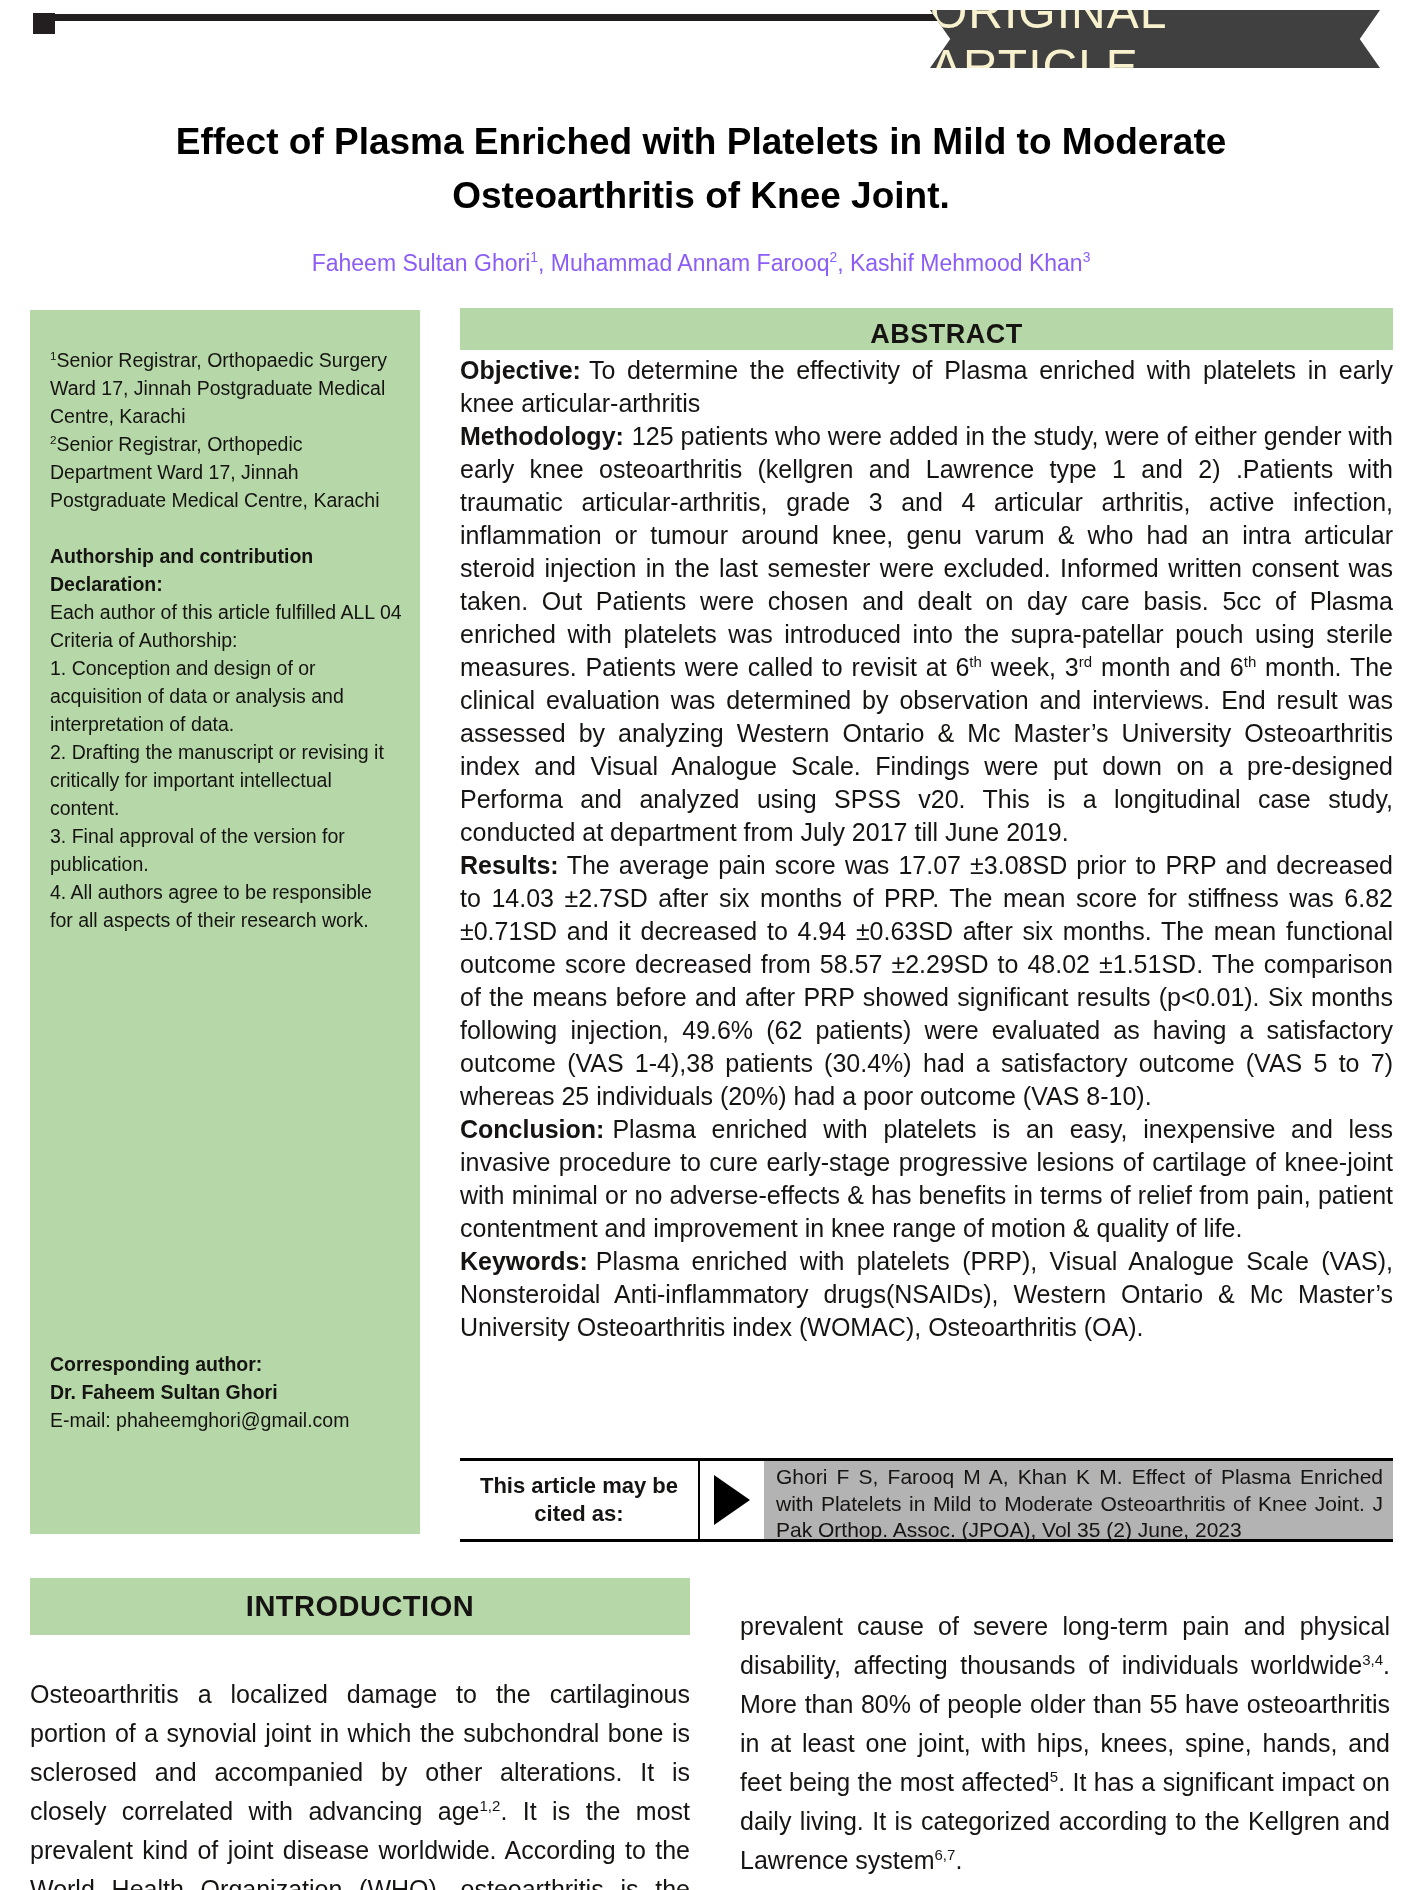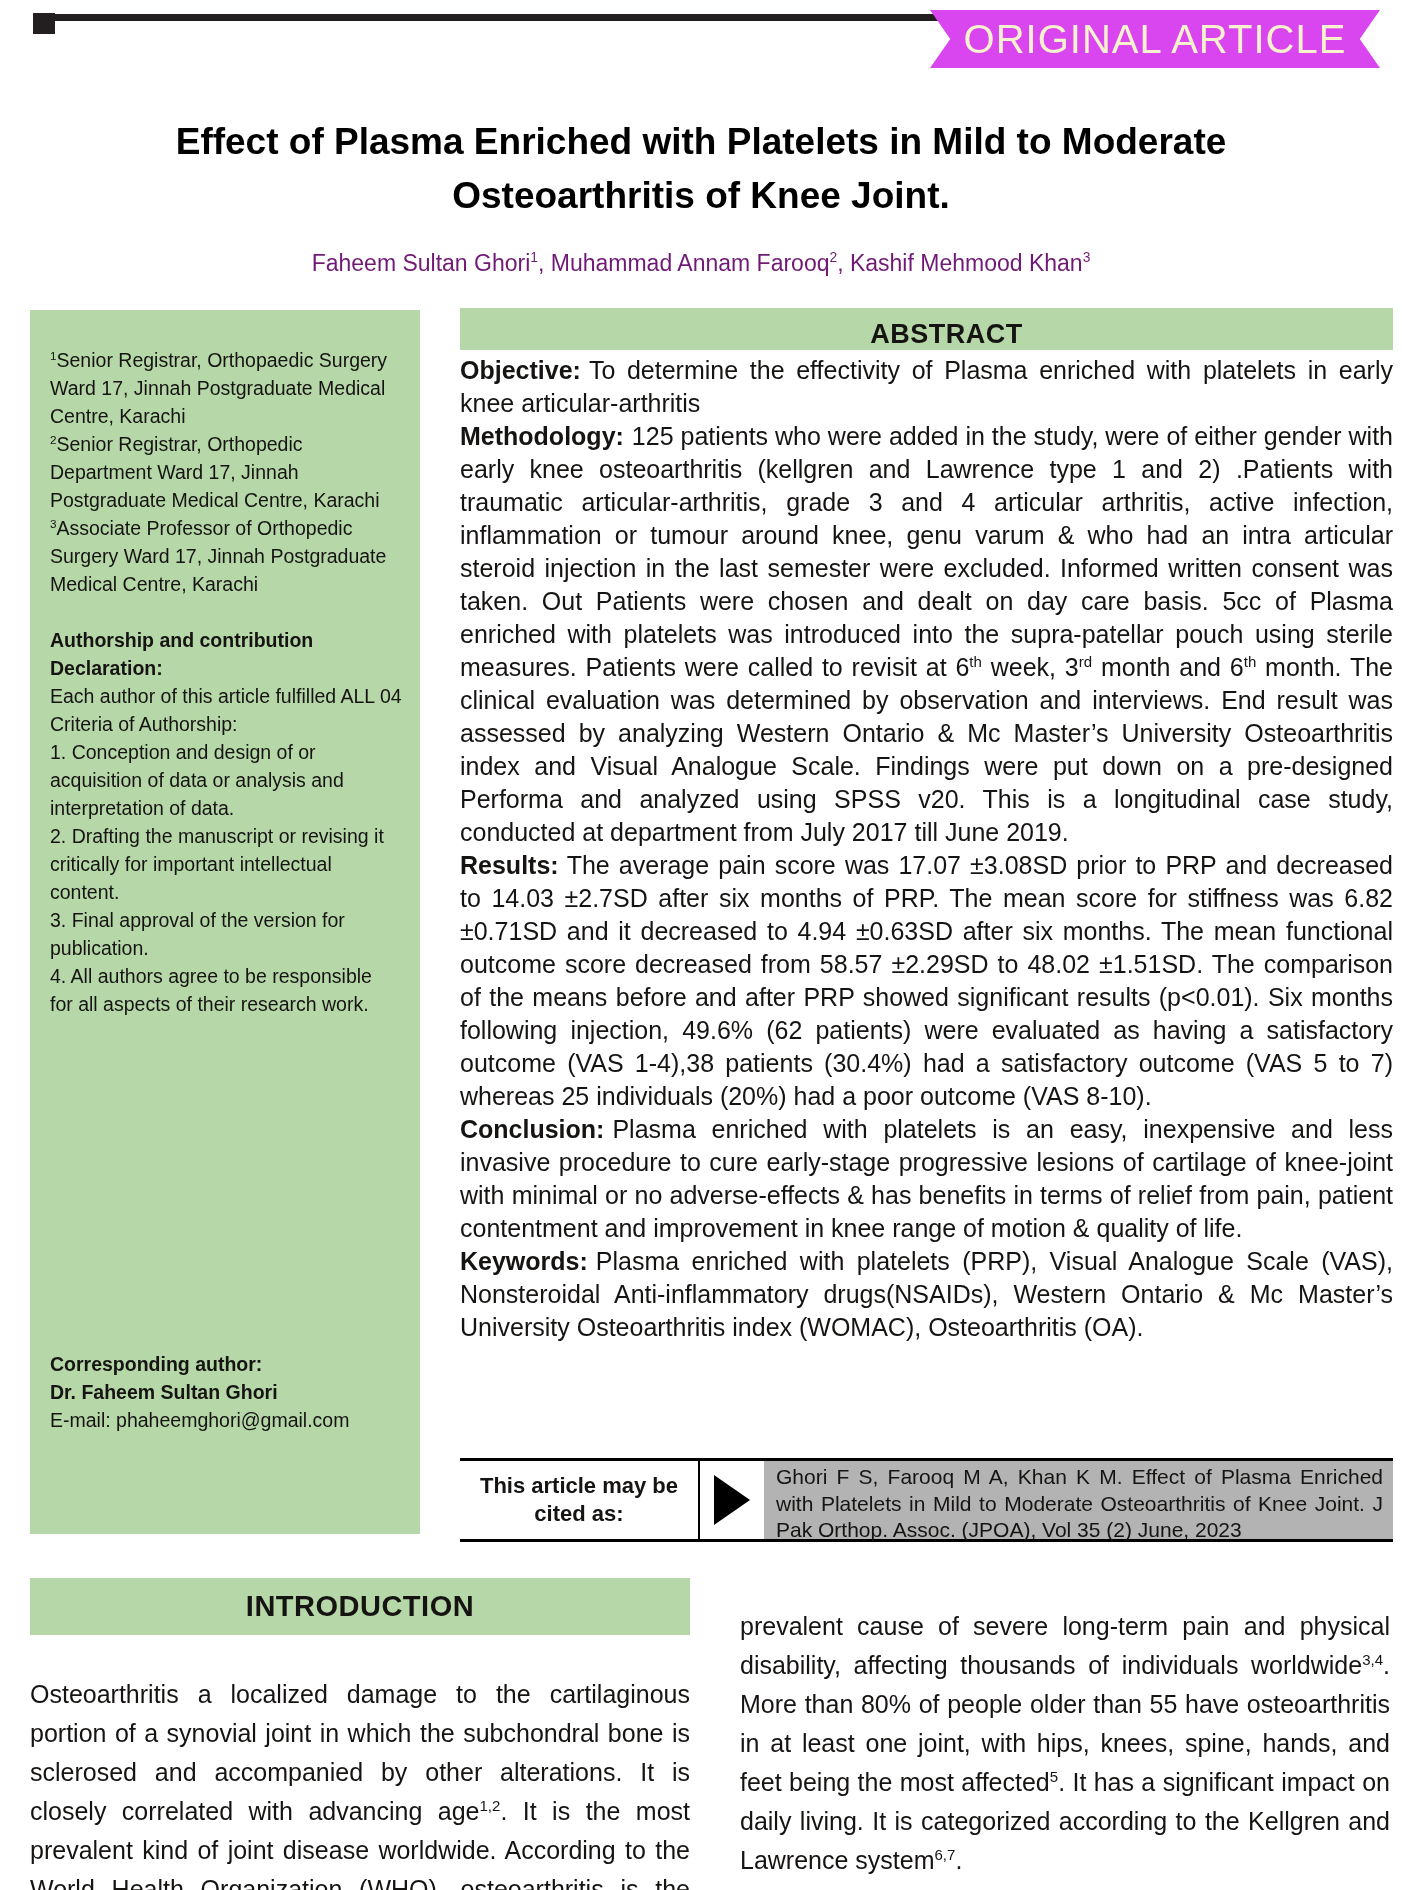--- a/index.html
+++ b/index.html
@@ -13,33 +13,33 @@
     color: #161412;
     overflow: hidden;
   }
   sup { font-size: 0.6em; vertical-align: super; line-height: 0; }
 
   
   .corner-square { position: absolute; left: 33px; top: 13px; width: 22px; height: 21px; background: #231f20; }
   .top-rule { position: absolute; left: 44px; top: 14px; width: 900px; height: 7px; background: #231f20; }
   .ribbon {
     position: absolute; left: 930px; top: 10px; width: 450px; height: 58px;
-    background: #d946ef;
+    background: #404040;
     clip-path: polygon(0 0, 100% 0, 95.5% 50%, 100% 100%, 0 100%, 4.5% 50%);
     display: flex; align-items: center; justify-content: center;
-    color: #f8f1cd; font-size: 40px; font-weight: normal; letter-spacing: 1px;
+    color: #f8f1cd; font-size: 48px; font-weight: normal; letter-spacing: 1px;
   }
 
   .title {
     position: absolute; top: 90px; left: 70px; width: 1262px;
     text-align: center; font-size: 37px; font-weight: bold; line-height: 54px; color: #000000;
   }
   .authors {
     position: absolute; top: 250px; left: 0; width: 100%;
-    text-align: center; font-size: 23px; color: #701a75;
+    text-align: center; font-size: 23px; color: #8b5cf6;
   }
 
   
   .sidebar {
     position: absolute; left: 30px; top: 310px; width: 390px; height: 1224px;
     background: #b6d7a8; padding: 36px 16px 0 20px;
     font-size: 19.5px; line-height: 28px;
   }
   .aff-block { margin-bottom: 28px; }
   .auth-heading { font-weight: bold; }
@@ -108,21 +108,20 @@
     <span>ORIGINAL ARTICLE</span>
   </div>
 
   <h1 class="title">Effect of Plasma Enriched with Platelets in Mild to Moderate Osteoarthritis of Knee Joint.</h1>
   <div class="authors">Faheem Sultan Ghori<sup>1</sup>, Muhammad Annam Farooq<sup>2</sup>, Kashif Mehmood Khan<sup>3</sup></div>
 
   <aside class="sidebar">
     <div class="aff-block">
       <div><sup>1</sup><span>Senior Registrar, Orthopaedic Surgery Ward 17, Jinnah Postgraduate Medical Centre, Karachi</span></div>
       <div><sup>2</sup><span>Senior Registrar, Orthopedic Department Ward 17, Jinnah Postgraduate Medical Centre, Karachi</span></div>
-      <div><sup>3</sup><span>Associate Professor of Orthopedic Surgery Ward 17, Jinnah Postgraduate Medical Centre, Karachi</span></div>
     </div>
     <div class="auth-block">
       <div class="auth-heading">Authorship and contribution Declaration:</div>
       <div>Each author of this article fulfilled ALL 04 Criteria of Authorship:</div>
       <div>1. Conception and design of or acquisition of data or analysis and interpretation of data.</div>
       <div>2. Drafting the manuscript or revising it critically for important intellectual content.</div>
       <div>3. Final approval of the version for publication.</div>
       <div>4. All authors agree to be responsible</div>
       <div>for all aspects of their research work.</div>
     </div>

